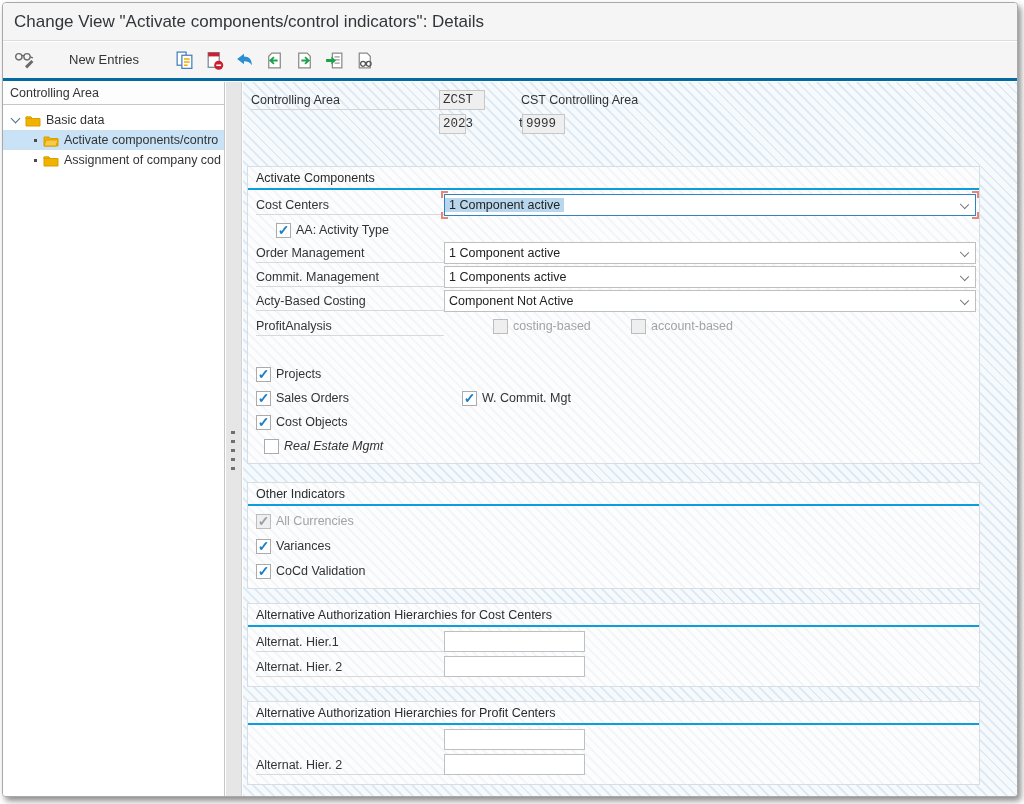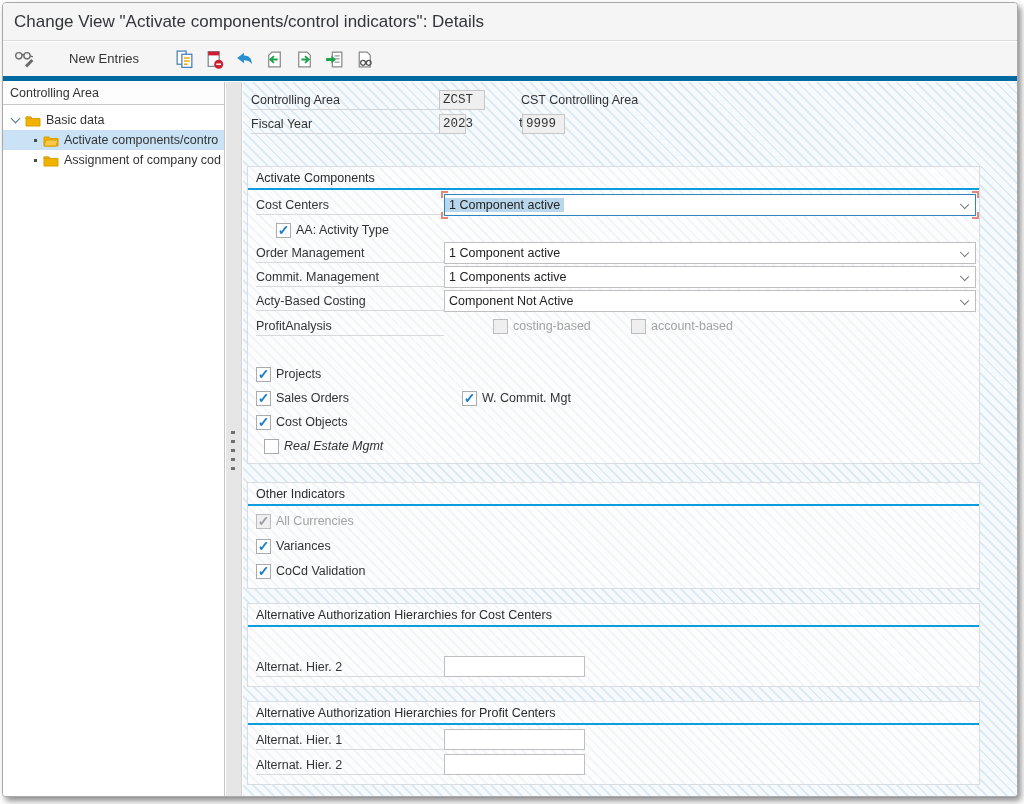--- a/index.html
+++ b/index.html
@@ -6,21 +6,21 @@
   html,body { width:1024px; height:804px; background:#fff; font-family:"Liberation Sans", sans-serif; }
   .window{ position:absolute; left:2px; top:2px; width:1016px; height:795px;
     border:1px solid #a9a9a9; border-radius:4px; overflow:hidden; background:#fff;
     box-shadow:3px 4px 6px rgba(0,0,0,.45); }
 
   
   .titlebar{ position:absolute; left:0; top:0; right:0; height:38px; background:#f5f5f5;
     border-bottom:1px solid #dddddd; }
   .title{ position:absolute; left:11px; top:0; line-height:38px; font-size:17px; color:#32363a; white-space:nowrap; }
   .toolbar{ position:absolute; left:0; top:39px; right:0; height:39px; background:#f5f5f5;
-    border-bottom:5px solid #0369a1; display:flex; align-items:center; }
+    border-bottom:3px solid #0369a1; display:flex; align-items:center; }
   .tbtn{ width:30px; height:30px; display:flex; align-items:center; justify-content:center; cursor:default; }
   .tbtn svg{ width:21px; height:21px; }
   .txtbtn{ font-size:13px; color:#333; padding:0 12px; margin-left:18px; margin-right:18px; height:30px; line-height:30px; }
 
   
   .tree{ position:absolute; left:0; top:79px; width:222px; bottom:0; background:#fff;
     border-right:1px solid #c6c6c6; overflow:hidden; }
   .tree-header{ height:23px; line-height:23px; padding-left:7px; font-size:12.5px; color:#333;
     border-bottom:1px solid #c6c6c6; background:#fdfdfd; }
   .trow{ position:relative; height:20px; line-height:20px; font-size:12.5px; color:#333;
@@ -196,21 +196,20 @@
   <div class="splitter">
     <div class="grip"></div>
   </div>
 
   <div class="main">
 
     <div class="flabel" style="left:8px; top:8px;">Controlling Area</div>
     <div class="rofield" style="left:196px; top:8px; width:46px;">ZCST</div>
     <div class="flabel plain" style="left:250px; top:8px;">CST Controlling Area</div>
 
-    <div class="flabel" style="left:8px; top:32px;">Fiscal Year</div>
     <div class="rofield" style="left:196px; top:32px; width:27px;">2023</div>
     <div class="flabel plain mono" style="left:247px; top:32px;">to</div>
     <div class="rofield" style="left:279px; top:32px; width:43px;">9999</div>
 
     <div class="group" style="top:84px; height:298px;">
       <div class="gtitle">Activate Components</div>
       <div class="grule"></div>
 
       <div class="grow" style="top:27px;">
         <div class="glabel">Cost Centers</div>
@@ -300,31 +299,34 @@
       </div>
       <div class="cbwrap" style="left:8px; top:78px;">
         <span class="cb on">✓</span>
         <span class="cblab">CoCd Validation</span>
       </div>
     </div>
 
     <div class="group" style="top:521px; height:84px;">
       <div class="gtitle">Alternative Authorization Hierarchies for Cost Centers</div>
       <div class="grule"></div>
+      <div class="grow" style="top:27px;">
+        <div class="glabel">Alternat. Hier.1</div>
+        <input class="tinput" value="" style="">
+      </div>
       <div class="grow" style="top:52px;">
         <div class="glabel">Alternat. Hier. 2</div>
         <input class="tinput" value="" style="">
       </div>
     </div>
 
     <div class="group" style="top:619px; height:84px;">
       <div class="gtitle">Alternative Authorization Hierarchies for Profit Centers</div>
       <div class="grule"></div>
       <div class="grow" style="top:27px;">
-        <div class="glabel">Alternat. Hier. 1</div>
         <input class="tinput" value="" style="">
       </div>
       <div class="grow" style="top:52px;">
         <div class="glabel">Alternat. Hier. 2</div>
         <input class="tinput" value="" style="">
       </div>
     </div>
 
   </div>
 </div>

